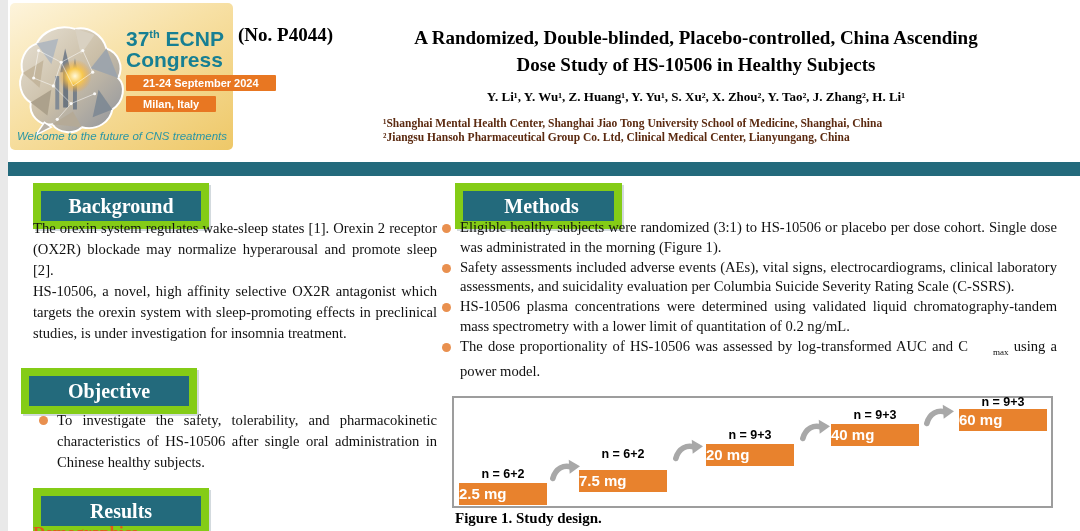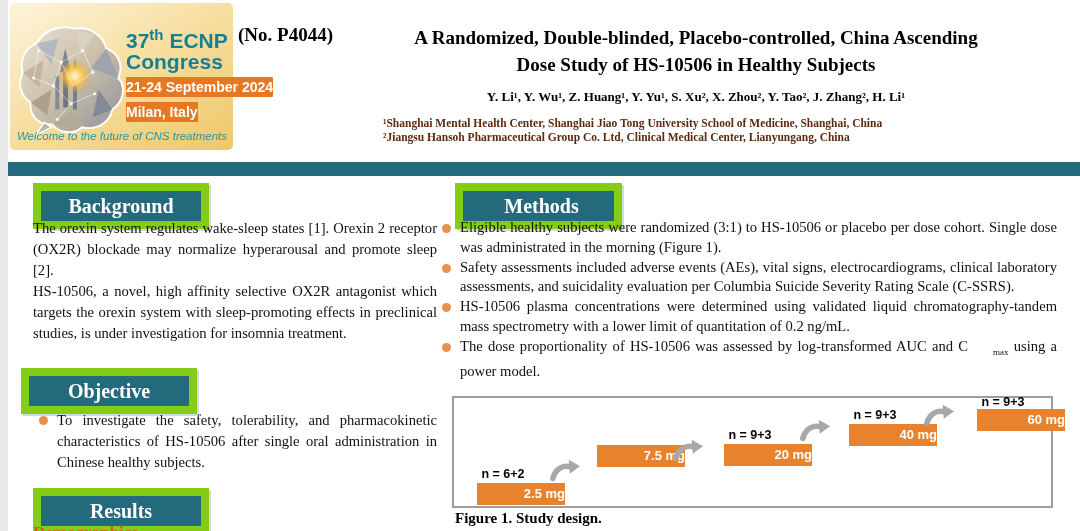--- a/index.html
+++ b/index.html
@@ -10,24 +10,24 @@
   .left-strip{position:absolute;left:0;top:0;width:8px;height:531px;background:#e9e9e9;}
 
   
   .logo-card{
     position:absolute;left:10px;top:3px;width:223px;height:147px;border-radius:5px;
     background:linear-gradient(150deg,#fdf4dc 0%,#f7e0a4 45%,#eec868 100%);
   }
   .brain{position:absolute;left:4px;top:18px;width:118px;height:118px;}
   .logo-text{position:absolute;left:116px;top:21px;font-family:"Liberation Sans",sans-serif;font-weight:bold;color:#177f93;}
   .congress-line{font-size:21px;line-height:21px;white-space:nowrap;}
-  .congress-line sup{font-size:15px;}
+  .congress-line sup{font-size:11px;}
   .logo-badge{display:block;width:max-content;background:#e87722;color:#fff;
-    font-family:"Liberation Sans",sans-serif;font-weight:bold;font-size:14px;
-    padding:2px 0;margin-top:5px;border-radius:1px;white-space:nowrap;}
+    font-family:"Liberation Sans",sans-serif;font-weight:bold;font-size:11px;
+    padding:2px 17px;margin-top:5px;border-radius:1px;white-space:nowrap;}
   .tagline{position:absolute;left:6px;bottom:8px;width:212px;text-align:center;
     font-style:italic;color:#2b96a4;font-size:11.5px;font-family:"Liberation Sans",sans-serif;}
 
   
   .poster-no{position:absolute;left:238px;top:24px;font-weight:bold;font-size:19px;color:#000;}
   .title{position:absolute;left:345px;top:24px;width:702px;text-align:center;
     font-weight:bold;font-size:19px;line-height:27px;color:#000;}
   .authors{position:absolute;left:345px;top:89px;width:702px;text-align:center;
     font-weight:bold;font-size:13px;color:#000;}
   .affiliations{position:absolute;left:383px;top:117px;font-weight:bold;font-size:11.5px;
@@ -54,26 +54,26 @@
   .bullet-dot{position:absolute;left:-18px;top:6px;width:9px;height:9px;border-radius:50%;background:#e9904f;}
   .obj-item{position:absolute;left:57px;top:410px;width:380px;line-height:21px;}
   .methods-list{position:absolute;left:460px;top:218px;width:597px;line-height:19.8px;}
   sub.small{font-size:0.62em;padding-left:25px;}
   .demographics{position:absolute;left:33px;top:523px;color:#e2591a;font-weight:bold;font-size:17px;}
 
   
   .figure{position:absolute;left:452px;top:396px;width:597px;height:108px;
     border:2px solid #9d9d9d;background:#fff;}
   .dose-box{position:absolute;width:88px;height:22px;background:#e8822d;color:#fff;
-    font-family:"Liberation Sans",sans-serif;font-weight:bold;font-size:13px;
-    text-align:right;line-height:22px;margin-left:18px;}
+    font-family:"Liberation Sans",sans-serif;font-weight:bold;font-size:15px;
+    text-align:left;line-height:22px;}
   .dose-label{position:absolute;width:88px;text-align:center;color:#000;
     font-family:"Liberation Sans",sans-serif;font-weight:bold;font-size:12.5px;}
   .s1b{left:5px;top:85px;} .s1l{left:5px;top:69px;}
-  .s2b{left:125px;top:47px;} .s2l{left:125px;top:49px;}
+  .s2b{left:125px;top:72px;} .s2l{left:125px;top:49px;}
   .s3b{left:252px;top:46px;} .s3l{left:252px;top:30px;}
   .s4b{left:377px;top:26px;} .s4l{left:377px;top:10px;}
   .s5b{left:505px;top:11px;} .s5l{left:505px;top:-3px;}
   .arrow{position:absolute;width:30px;height:24px;}
   .a1{left:96px;top:60px;} .a2{left:219px;top:40px;} .a3{left:346px;top:20px;} .a4{left:470px;top:5px;}
   .fig-caption{position:absolute;left:455px;top:510px;font-weight:bold;font-size:15px;color:#000;}
 </style>
 </head>
 <body>
 

